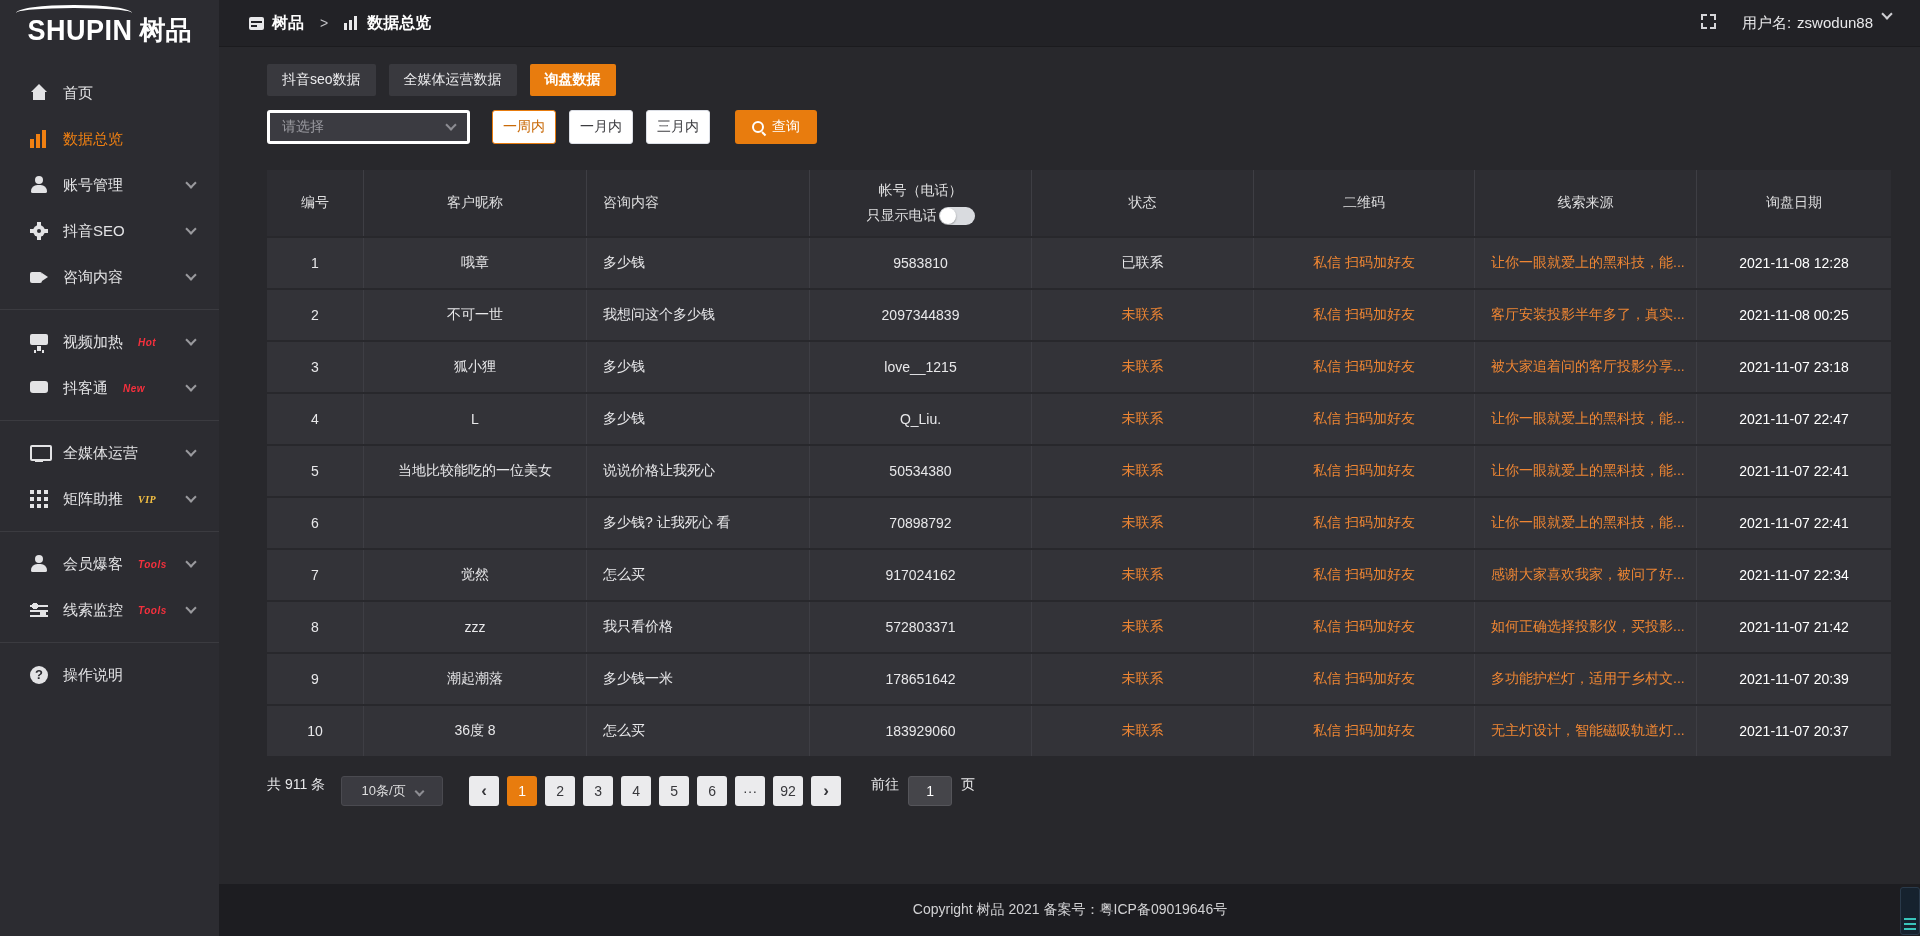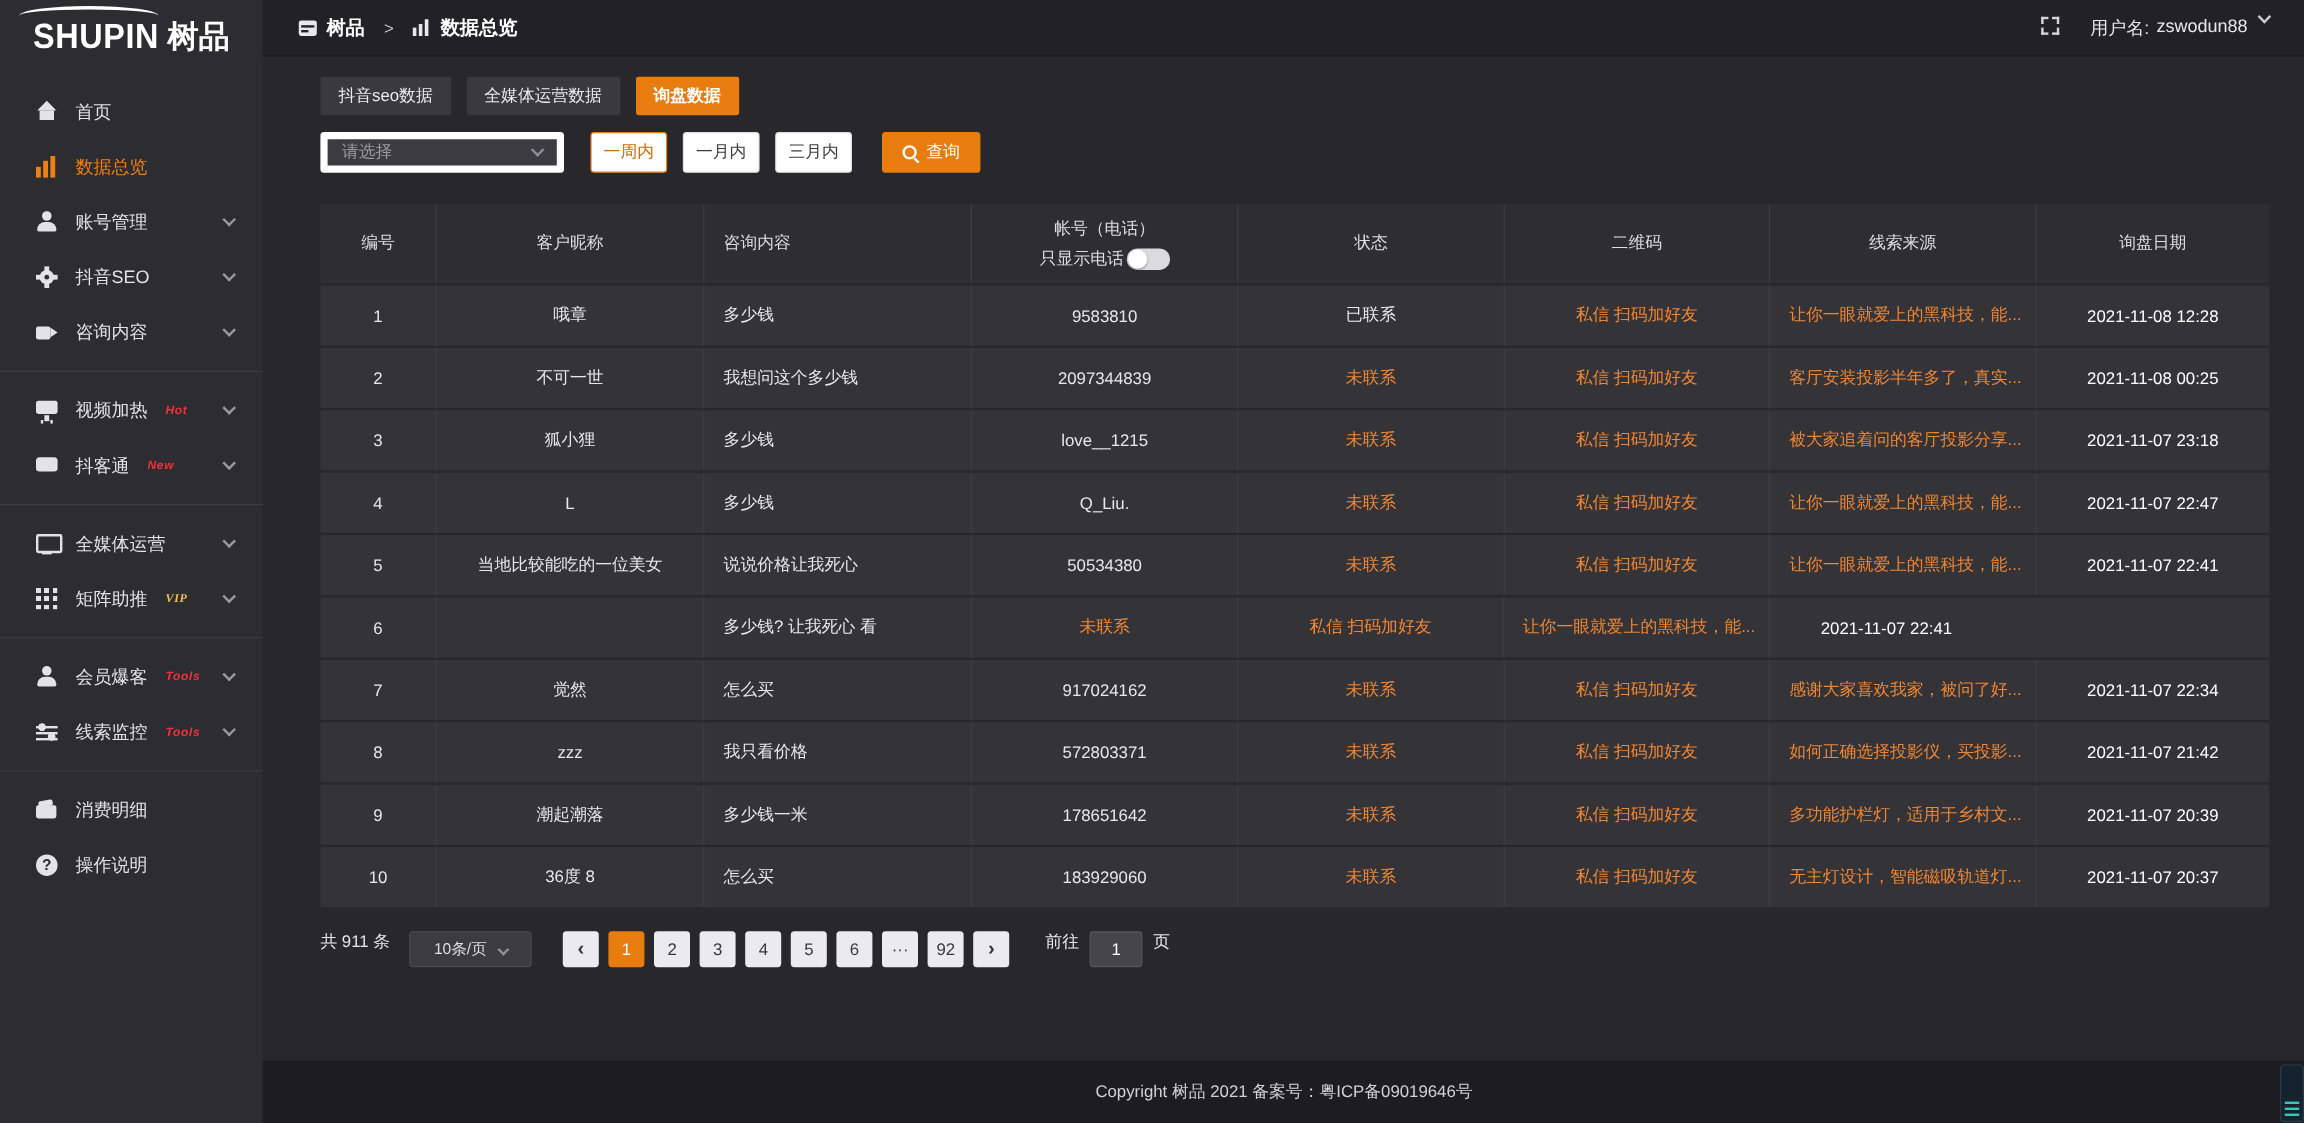--- a/index.html
+++ b/index.html
@@ -61,21 +61,21 @@
   .user-label { color:#e8e8ea; font-size:15px; margin-left:26px; }
   .user-name { color:#e8e8ea; font-size:15px; margin-left:6px; }
   .hdr .chev { margin-left:10px; border-color:#cfcfd3; }
 
   
   .content { flex:1; padding:17px 30px 0 48px; }
   .tabs { display:flex; gap:13px; }
   .tab { height:32px; padding:0 15px; display:flex; align-items:center; background:#39393e; color:#ebebed; font-size:14px; border-radius:2px; cursor:pointer; }
   .tab.active { background:#e87c0e; color:#fff; font-weight:bold; }
   .filters { margin-top:14px; display:flex; align-items:center; }
-  .select { width:203px; height:34px; background:#3b3b41; border:6px solid #ffffff; border-radius:3px; display:flex; align-items:center; padding:0 12px; color:#9a9aa0; font-size:14px; cursor:pointer; }
+  .select { width:203px; height:34px; background:#3b3b41; border:3px solid #ffffff; border-radius:3px; display:flex; align-items:center; padding:0 12px; color:#9a9aa0; font-size:14px; cursor:pointer; }
   .select .chev { border-color:#8d8d93; }
   .range-btn { height:34px; min-width:52px; padding:0 10px; margin-left:13px; background:#fff; color:#3c3c40; border:1px solid #dcdfe6; border-radius:3px; font-size:14px; display:flex; align-items:center; justify-content:center; cursor:pointer; }
   .range-btn.first { margin-left:22px; }
   .range-btn.active { border:1px solid #e87c0e; color:#c96a08; }
   .search-btn { height:34px; padding:0 17px; margin-left:25px; background:#e87c0e; color:#fff; border-radius:3px; font-size:14px; display:flex; align-items:center; gap:7px; cursor:pointer; }
   .ico-search { width:13px; height:13px; position:relative; flex:none; }
   .ico-search::before { content:""; position:absolute; top:0; left:0; width:8px; height:8px; border:2px solid #fff; border-radius:50%; }
   .ico-search::after { content:""; position:absolute; left:10px; top:10px; width:5px; height:2px; background:#fff; transform:rotate(45deg); transform-origin:left center; }
 
   
@@ -178,24 +178,20 @@
           <span class="chev"></span>
         </div>
         <div class="menu-item">
           <span class="ico ico-sliders"></span>
           <span class="menu-label">线索监控</span>
           <span class="badge" style="color: rgb(245, 48, 61);">Tools</span>
           <span class="chev"></span>
         </div>
         <div class="menu-divider"></div>
         <div class="menu-item">
-          <span class="ico ico-wallet"></span>
-          <span class="menu-label">消费明细</span>
-        </div>
-        <div class="menu-item">
           <span class="ico ico-question"></span>
           <span class="menu-label">操作说明</span>
         </div>
       </nav>
   </aside>
 
   <div class="main">
 
     <header class="hdr">
       <div class="bc">
@@ -302,20 +298,21 @@
               <div class="td c3">50534380</div>
               <div class="td c4 st-off">未联系</div>
               <div class="td c5 link">私信 扫码加好友</div>
               <div class="td c6 left link">让你一眼就爱上的黑科技，能...</div>
               <div class="td c7 date">2021-11-07 22:41</div>
             </div>
             <div class="tr">
               <div class="td c0">6</div>
               <div class="td c1"></div>
               <div class="td c2 left">多少钱? 让我死心 看</div>
+              <div class="td c3">70898792</div>
               <div class="td c4 st-off">未联系</div>
               <div class="td c5 link">私信 扫码加好友</div>
               <div class="td c6 left link">让你一眼就爱上的黑科技，能...</div>
               <div class="td c7 date">2021-11-07 22:41</div>
             </div>
             <div class="tr">
               <div class="td c0">7</div>
               <div class="td c1">觉然</div>
               <div class="td c2 left">怎么买</div>
               <div class="td c3">917024162</div>

